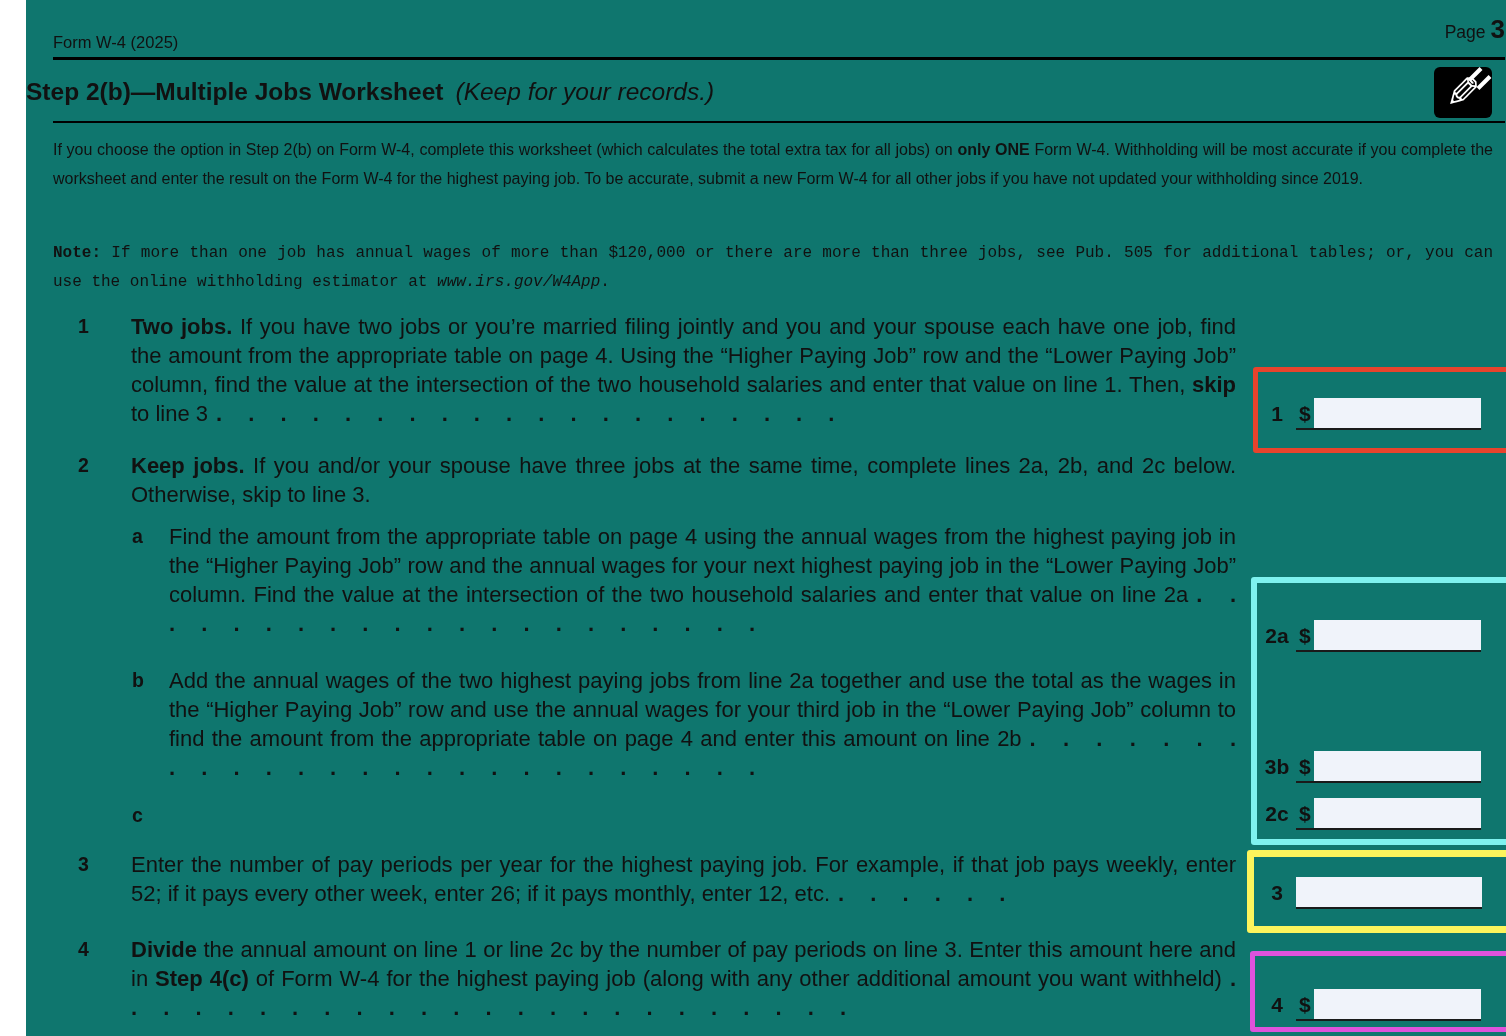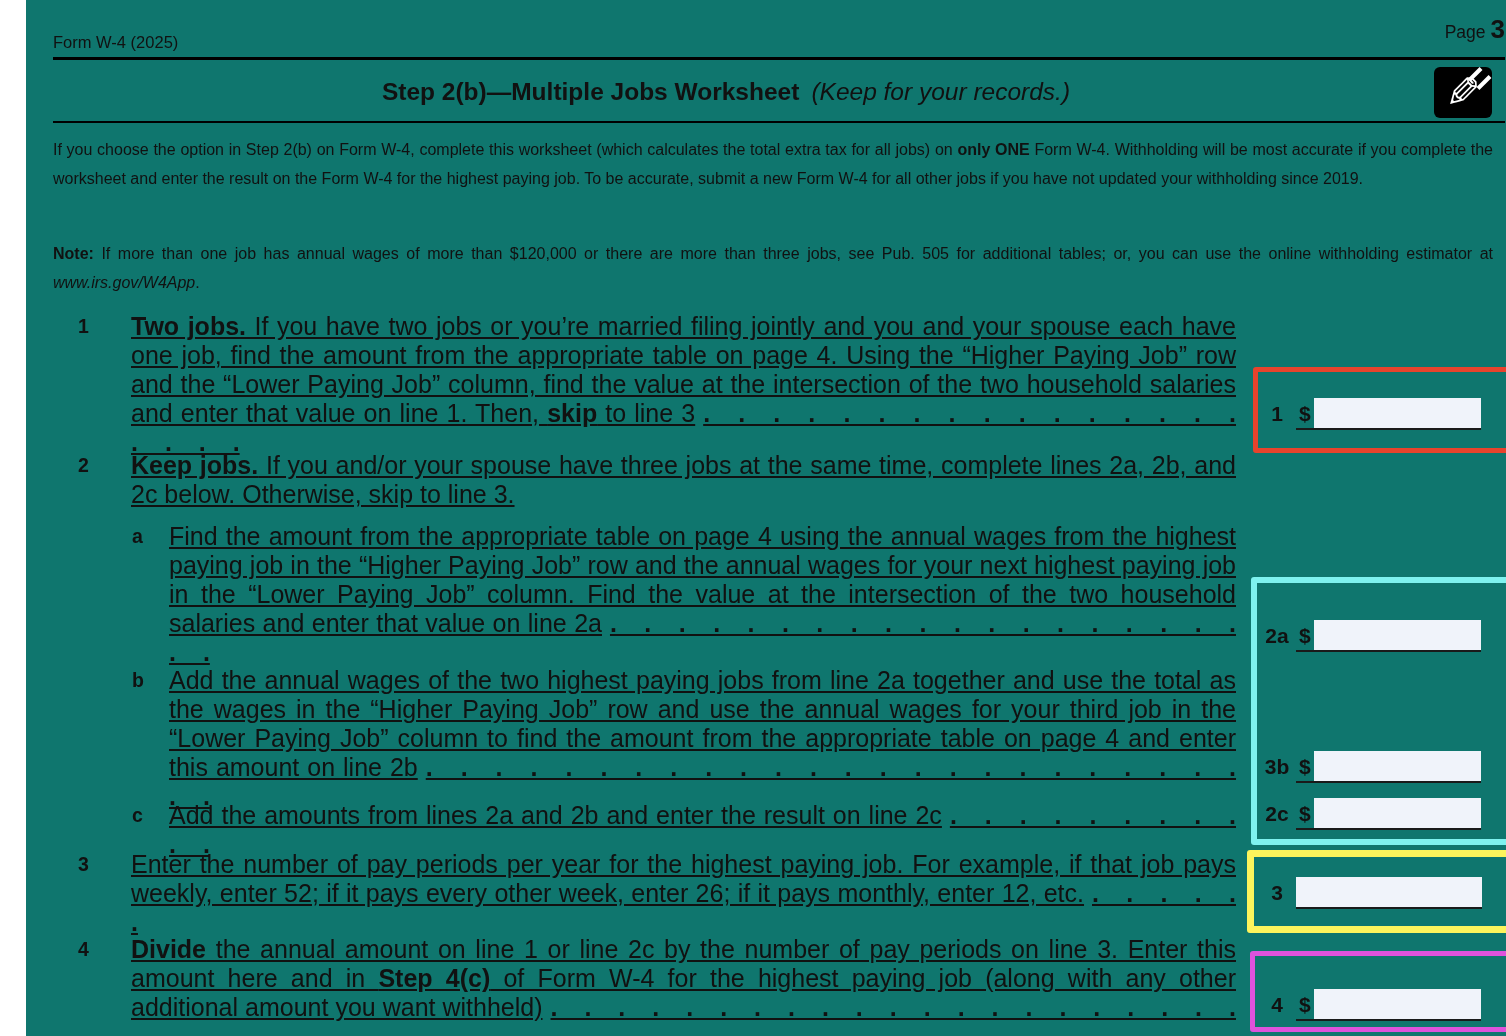--- a/index.html
+++ b/index.html
@@ -9,37 +9,37 @@
   .b{font-weight:bold;}
   .i{font-style:italic;}
   .rule{position:absolute;left:27px;width:1452px;background:#000;}
   .txt{font-size:16px;line-height:29px;text-align:justify;}
   .item{position:absolute;left:0;width:1210px;}
   .inum{position:absolute;font-weight:bold;font-size:19.5px;line-height:29px;}
   .item-main .inum{left:52px;}
   .item-sub  .inum{left:106px;}
   .item-main .itext{margin-left:105px;width:1105px;}
   .item-sub  .itext{margin-left:143px;width:1067px;}
-  .itext{font-size:25px;line-height:29px;text-align:justify;text-decoration:underline;}
+  .itext{font-size:22px;line-height:29px;text-align:justify;}
   .leader{word-spacing:20px;font-weight:bold;margin-left:8px;white-space:normal;}
   .hl{position:absolute;box-sizing:border-box;border-radius:3px;background:transparent;}
   .hl-red{left:1227px;top:367px;width:264px;height:86px;border:5px solid #e8432c;}
   .hl-cyan{left:1225px;top:577px;width:267px;height:268px;border:6px solid #7ef2ef;}
   .hl-yellow{left:1221px;top:850px;width:273px;height:83px;border:7px solid #fcf45c;}
   .hl-magenta{left:1224px;top:951px;width:268px;height:81px;border:5px solid #de52dc;}
   .ansrow{position:absolute;left:1232px;display:flex;align-items:flex-end;}
   .anslabel{font-weight:bold;font-size:21px;width:38px;text-align:center;padding-bottom:4px;}
   .entry{display:flex;align-items:flex-end;border-bottom:2px solid #1a1a1a;}
   .dollar{font-weight:bold;font-size:21px;padding:0 3px 2px 3px;min-width:0;}
   .field{width:167px;height:30px;background:#f0f3fa;}
   .field.wide{width:186px;}
   .hdr-formid{left:27px;top:33px;font-size:16.5px;}
   .hdr-page{right:27px;top:14px;font-size:17.5px;display:flex;align-items:baseline;}
   .hdr-pagenum{font-weight:bold;font-size:26px;margin-left:5px;}
-  .title-row{left:0;top:78px;width:1400px;text-align:center;font-size:24.5px;}
+  .title-row{left:0;top:78px;width:1400px;font-size:24.5px;}
   .title-main{font-weight:bold;}
   .title-note{font-style:italic;margin-left:12px;}
   .pencil{left:1408px;top:67px;width:58px;height:51px;background:#000;border-radius:6px;overflow:hidden;}
   .pencil-glyph{position:absolute;left:0;top:1px;width:58px;text-align:center;color:#fff;
                 font-size:42px;line-height:50px;transform:scaleX(-1);}
   .stripe{position:absolute;background:#fff;width:4px;height:17px;transform:rotate(45deg);}
   .stripe1{left:39px;top:-1px;}
   .stripe2{left:48px;top:7px;}
 </style>
 </head>
@@ -57,21 +57,21 @@
   <div class="abs title-row"><span class="title-main">Step 2(b)—Multiple Jobs Worksheet</span><span class="title-note">(Keep for your records.)</span></div>
   <div class="abs pencil">
     <span class="pencil-glyph">✎</span>
     <span class="stripe stripe1"></span>
     <span class="stripe stripe2"></span>
   </div>
   <div class="rule" style="top:121px;height:2px;"></div>
 
   <div class="abs txt" style="left:27px;top:135px;width:1440px;"><span>If you choose the option in Step 2(b) on Form W-4, complete this worksheet (which calculates the total extra tax for all jobs) on </span><span class="b">only ONE</span><span> Form W-4. Withholding will be most accurate if you complete the worksheet and enter the result on the Form W-4 for the highest paying job. To be accurate, submit a new Form W-4 for all other jobs if you have not updated your withholding since 2019.</span></div>
 
-  <div class="abs txt" style="left:27px;top:239px;width:1440px;"><span class="b">Note:</span><span> If more than one job has annual wages of more than $120,000 or there are more than three jobs, see Pub. 505 for additional tables; or, you can use the online withholding estimator at </span><span class="i">www.irs.gov/W4App</span><span>.</span></div>
+  <div class="abs txt" style="left:27px;top:239px;width:1440px;font-family:Liberation Mono, monospace;"><span class="b">Note:</span><span> If more than one job has annual wages of more than $120,000 or there are more than three jobs, see Pub. 505 for additional tables; or, you can use the online withholding estimator at </span><span class="i">www.irs.gov/W4App</span><span>.</span></div>
 
   <div class="item item-main" style="top:312px;">
       <span class="inum">1</span>
       <div class="itext"><span class="b">Two jobs.</span><span> If you have two jobs or you’re married filing jointly and you and your spouse each have one job, find the amount from the appropriate table on page 4. Using the “Higher Paying Job” row and the “Lower Paying Job” column, find the value at the intersection of the two household salaries and enter that value on line 1. Then, </span><span class="b">skip</span><span> to line 3</span><span class="leader">. . . . . . . . . . . . . . . . . . . .</span></div>
     </div>
 
   <div class="item item-main" style="top:451px;">
       <span class="inum">2</span>
       <div class="itext"><span class="b">Keep jobs.</span><span> If you and/or your spouse have three jobs at the same time, complete lines 2a, 2b, and 2c below. Otherwise, skip to line 3.</span></div>
     </div>
@@ -81,21 +81,20 @@
       <div class="itext"><span>Find the amount from the appropriate table on page 4 using the annual wages from the highest paying job in the “Higher Paying Job” row and the annual wages for your next highest paying job in the “Lower Paying Job” column. Find the value at the intersection of the two household salaries and enter that value on line 2a</span><span class="leader">. . . . . . . . . . . . . . . . . . . . .</span></div>
     </div>
 
   <div class="item item-sub" style="top:666px;">
       <span class="inum">b</span>
       <div class="itext"><span>Add the annual wages of the two highest paying jobs from line 2a together and use the total as the wages in the “Higher Paying Job” row and use the annual wages for your third job in the “Lower Paying Job” column to find the amount from the appropriate table on page 4 and enter this amount on line 2b</span><span class="leader">. . . . . . . . . . . . . . . . . . . . . . . . . .</span></div>
     </div>
 
   <div class="item item-sub" style="top:801px;">
       <span class="inum">c</span>
-      <div class="itext"><span>Add the amounts from lines 2a and 2b and enter the result on line 2c</span><span class="leader">. . . . . . . . . . .</span></div>
     </div>
 
   <div class="item item-main" style="top:850px;">
       <span class="inum">3</span>
       <div class="itext"><span>Enter the number of pay periods per year for the highest paying job. For example, if that job pays weekly, enter 52; if it pays every other week, enter 26; if it pays monthly, enter 12, etc.</span><span class="leader">. . . . . .</span></div>
     </div>
 
   <div class="item item-main" style="top:935px;">
       <span class="inum">4</span>
       <div class="itext"><span class="b">Divide</span><span> the annual amount on line 1 or line 2c by the number of pay periods on line 3. Enter this amount here and in </span><span class="b">Step 4(c)</span><span> of Form W-4 for the highest paying job (along with any other additional amount you want withheld)</span><span class="leader">. . . . . . . . . . . . . . . . . . . . . . . .</span></div>

